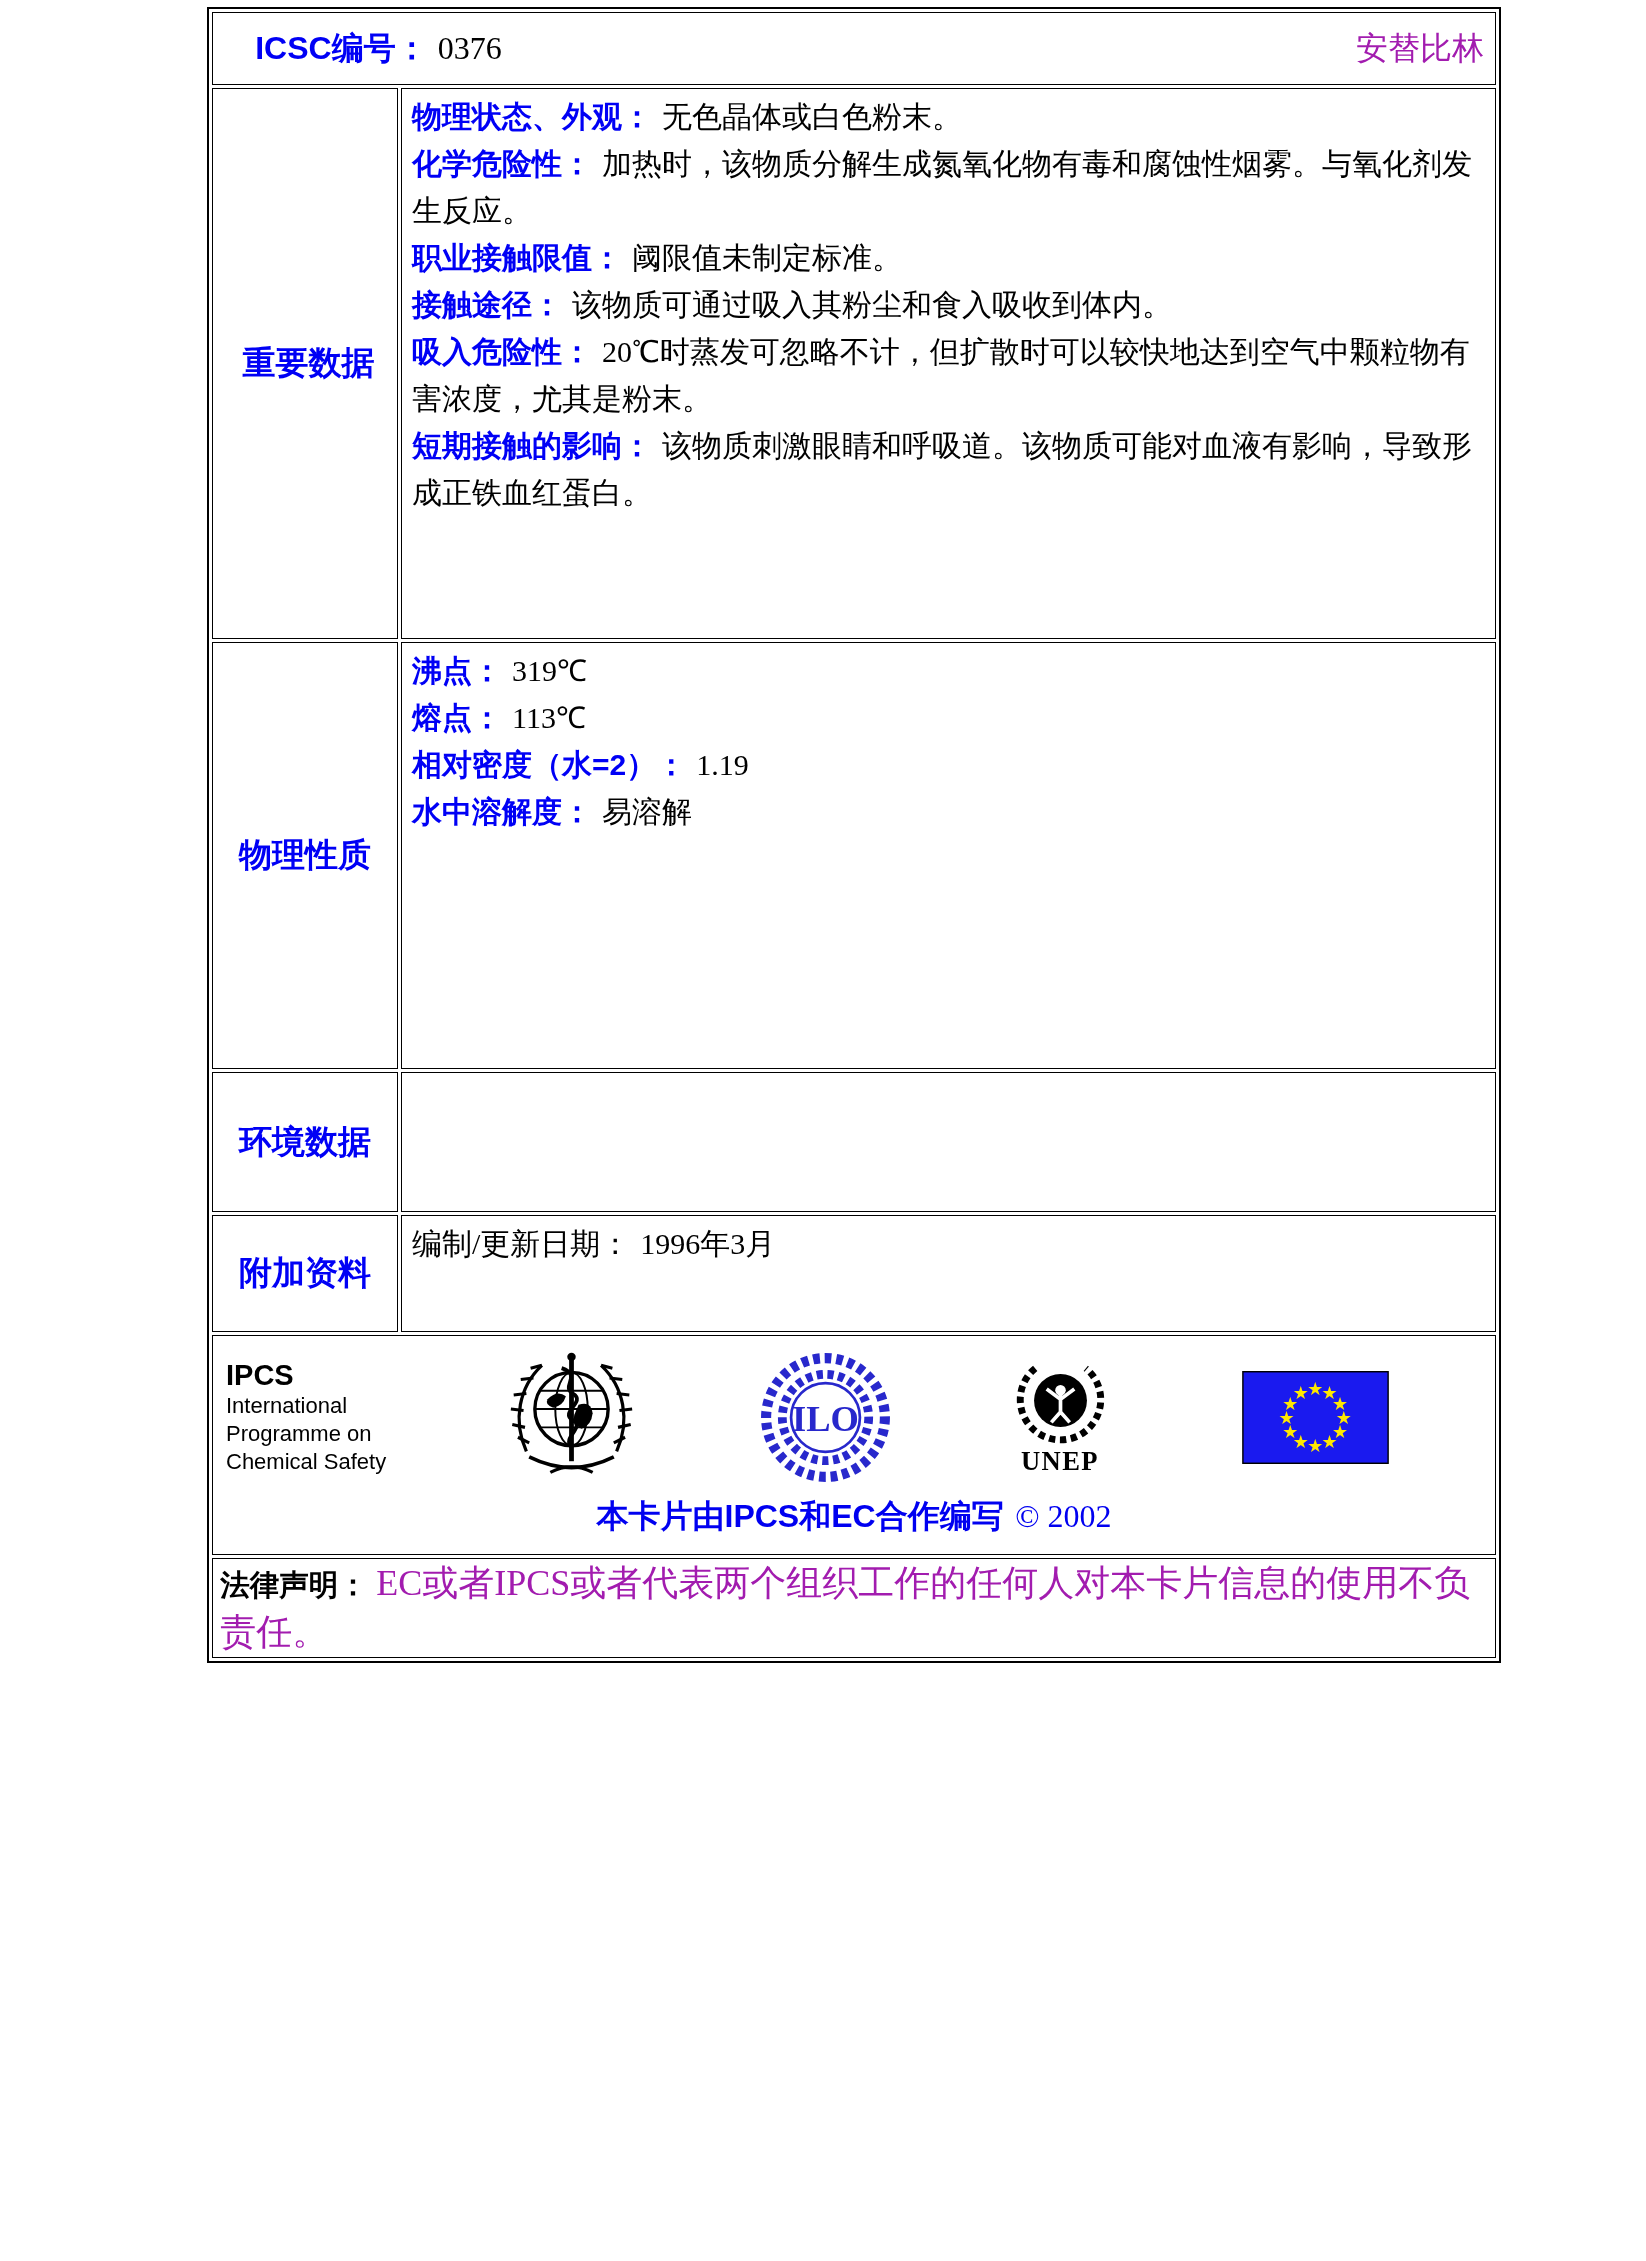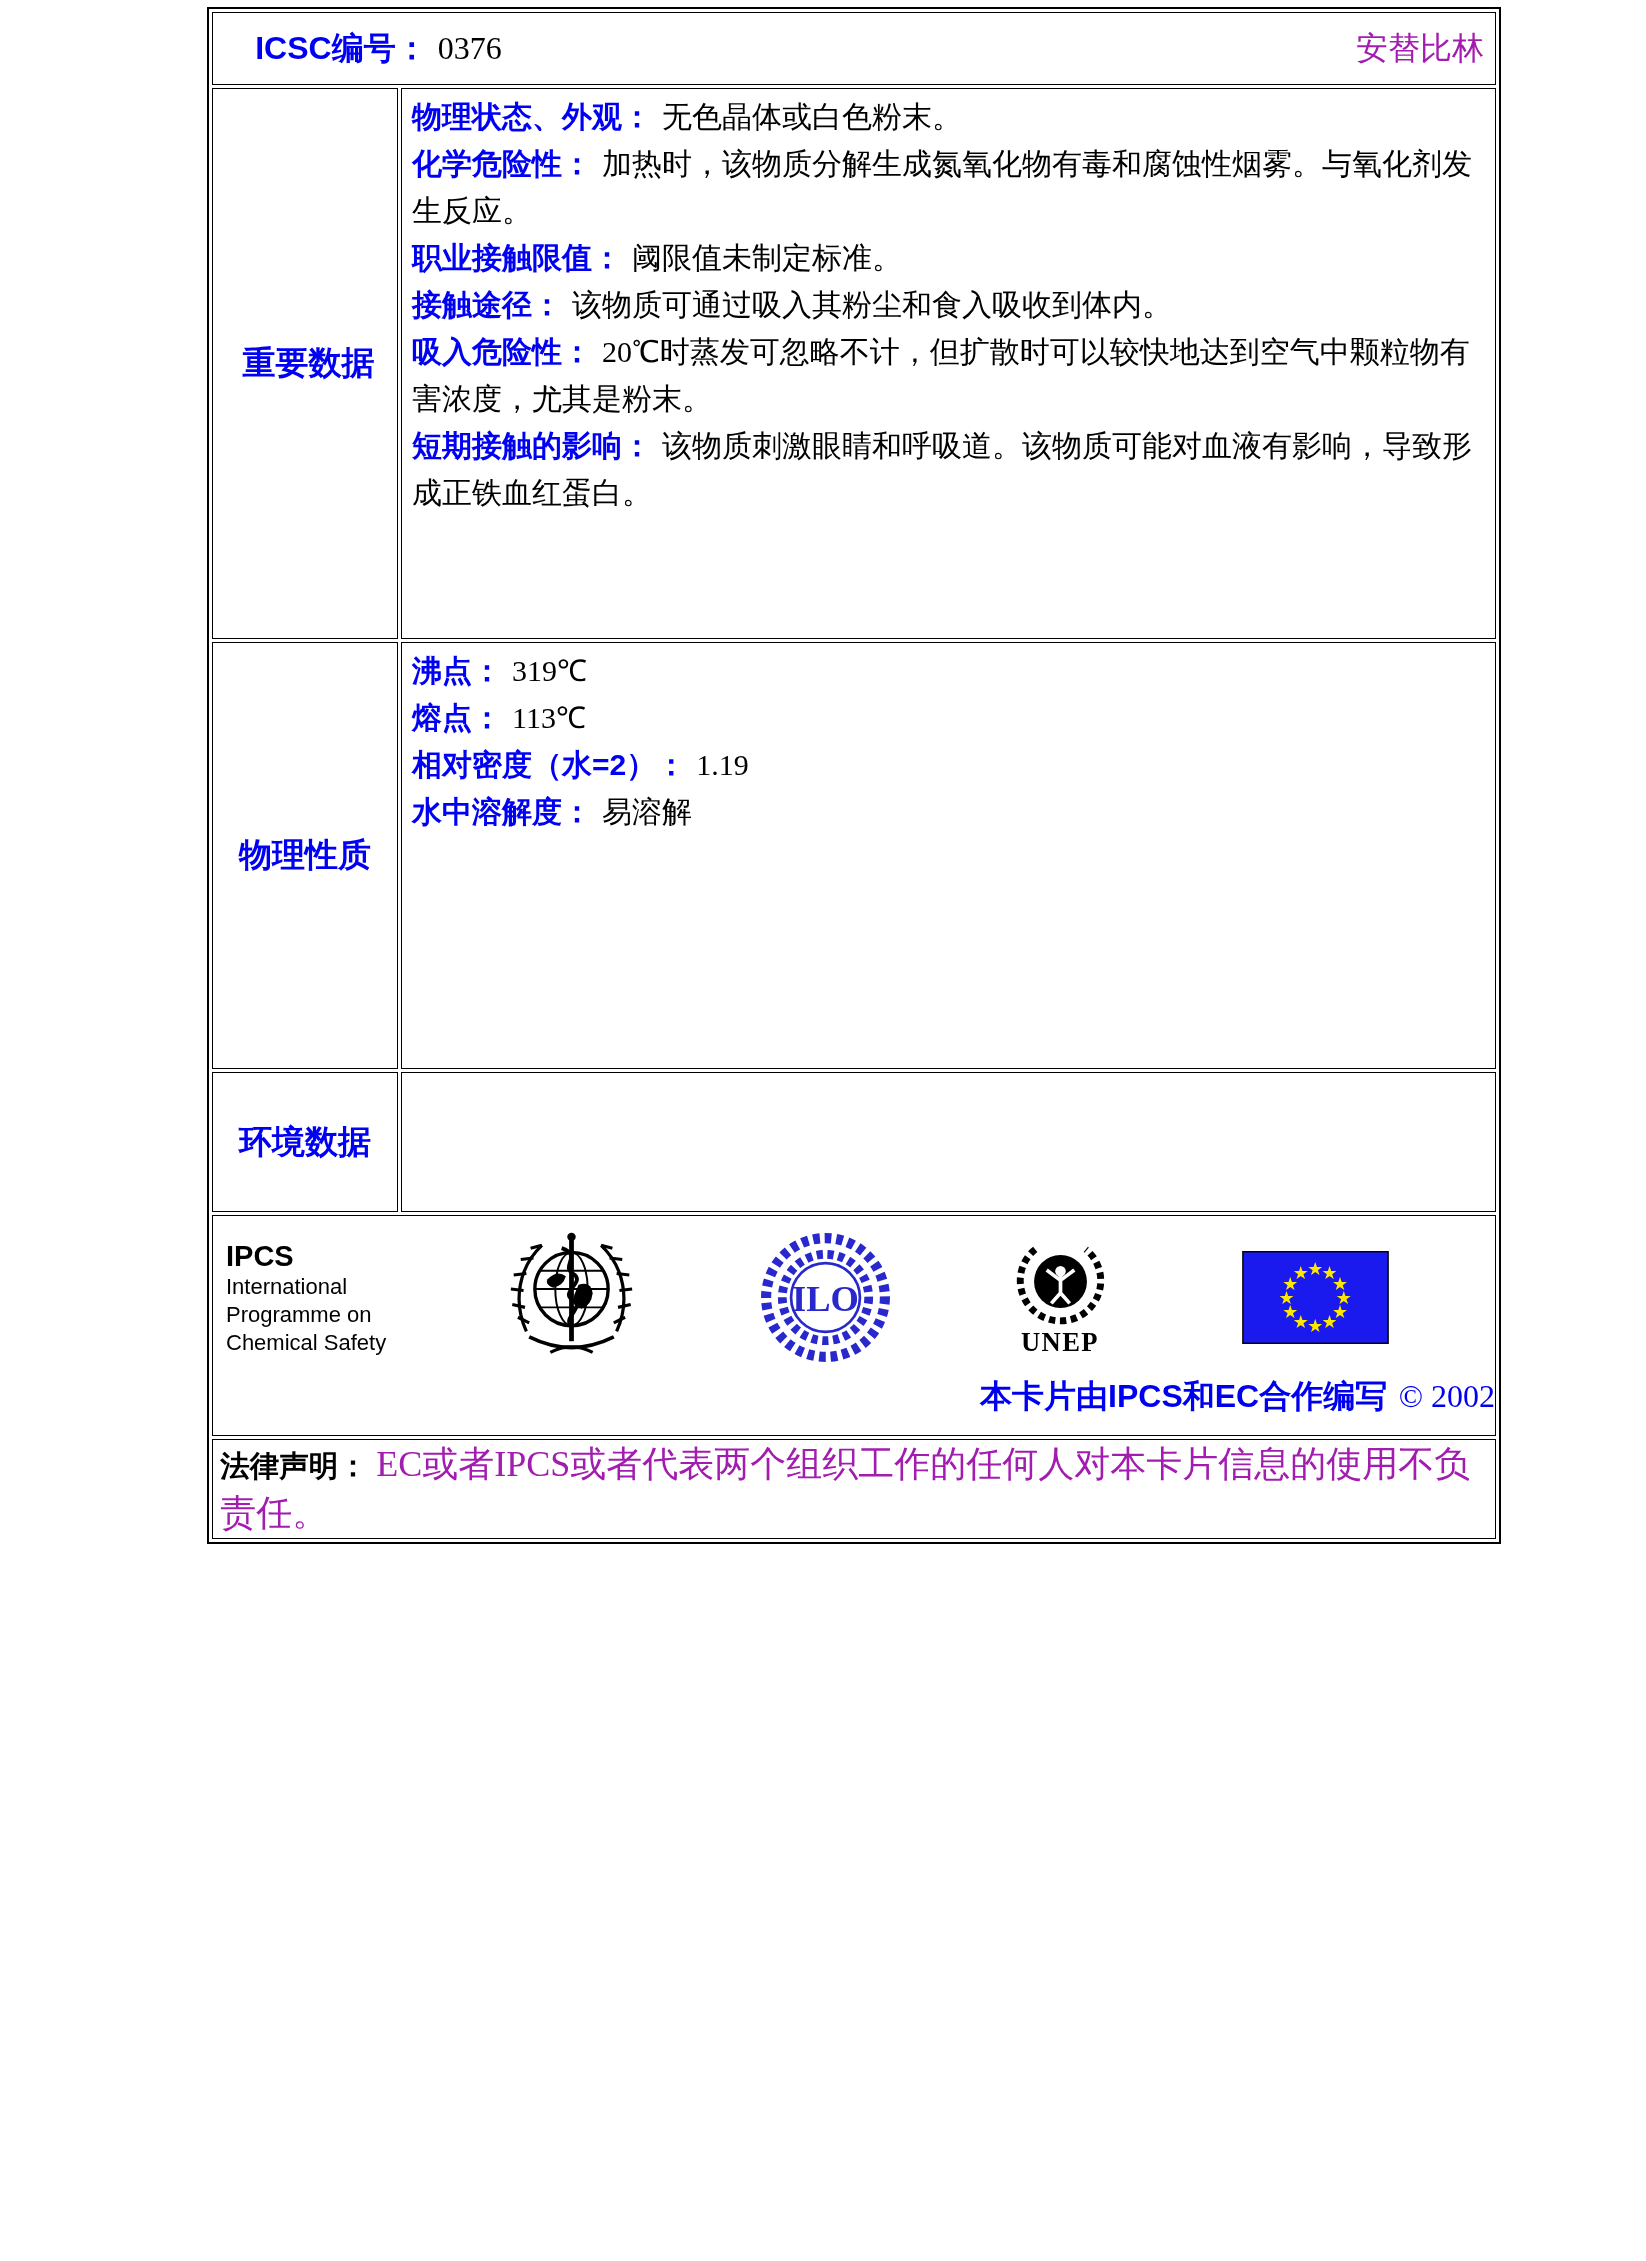--- a/index.html
+++ b/index.html
@@ -76,21 +76,21 @@
   .ipcs-line { font-size: 22px; line-height: 28px; }
   .logo-who { margin-left: 80px; }
   .logo-ilo { margin-left: 116px; }
   .unep-block { margin-left: 106px; width: 122px; text-align: center; }
   .unep-text {
     font-family: "Liberation Serif", serif; font-weight: bold;
     font-size: 26.6px; line-height: 27px; letter-spacing: 1.4px; color: #000; margin-top: -2.9px;
   }
   .logo-eu { margin-left: 121px; }
 
-  .credit-line { text-align: right; font-size: 32px; margin-top: 1.4px; color: #0000f0; }
+  .credit-line { text-align: center; font-size: 32px; margin-top: 1.4px; color: #0000f0; }
   .credit-main { font-family: "Liberation Sans", sans-serif; font-weight: bold; }
   .credit-year { font-family: "Liberation Serif", serif; margin-left: 11.5px; }
 
   
   .legal-cell { height: 66px; vertical-align: middle; padding: 0 7.2px; }
   .legal-label {
     font-family: "Liberation Sans", sans-serif;
     font-weight: bold; color: #000; margin-right: 8.6px;
     font-size: 29.5px;
   }
@@ -137,20 +137,26 @@
         <p class="line"><span class="blue-label">水中溶解度：</span><span class="field-text">易溶解</span></p>
       </td>
     </tr>
 
     <tr>
       <td class="label-col r4">环境数据</td>
       <td class="content-col r4"></td>
     </tr>
 
 
+    <tr>
+      <td class="label-col r6">附加资料</td>
+      <td class="content-col r6">
+        <p class="line"><span class="plain-label">编制/更新日期：</span><span class="field-text">1996年3月</span></p>
+      </td>
+    </tr>
 
     <tr>
       <td colspan="2" class="logos-cell">
         <div class="logo-row">
 
           <div class="ipcs-block">
             <div class="ipcs-acronym">IPCS</div>
             <div class="ipcs-line">International</div>
             <div class="ipcs-line">Programme on</div>
             <div class="ipcs-line">Chemical Safety</div>

